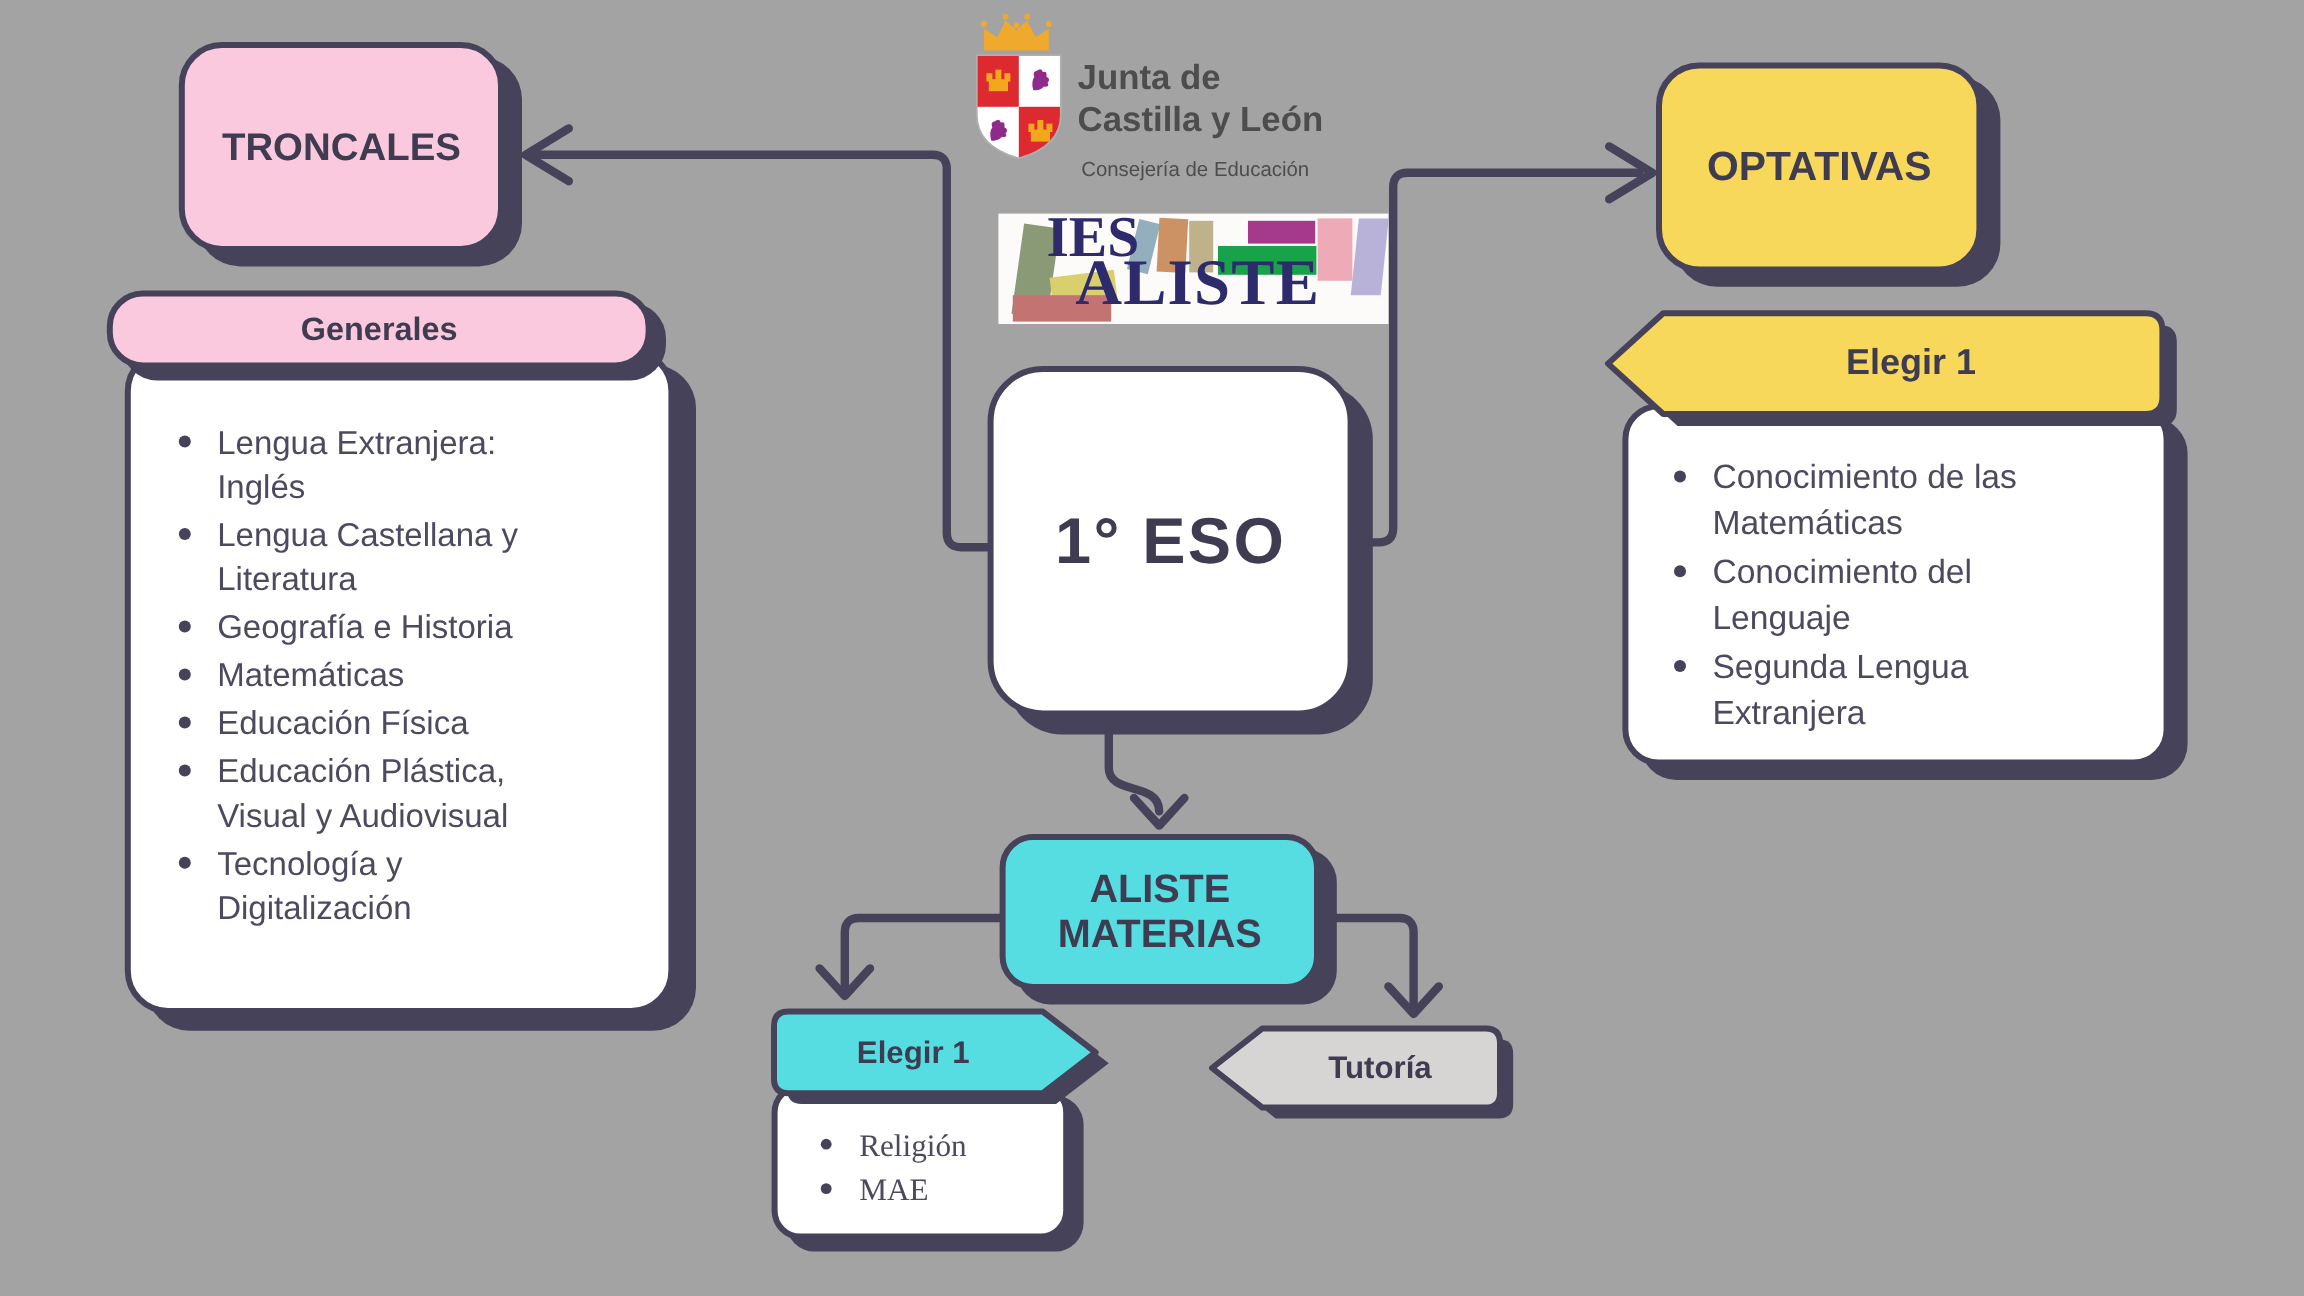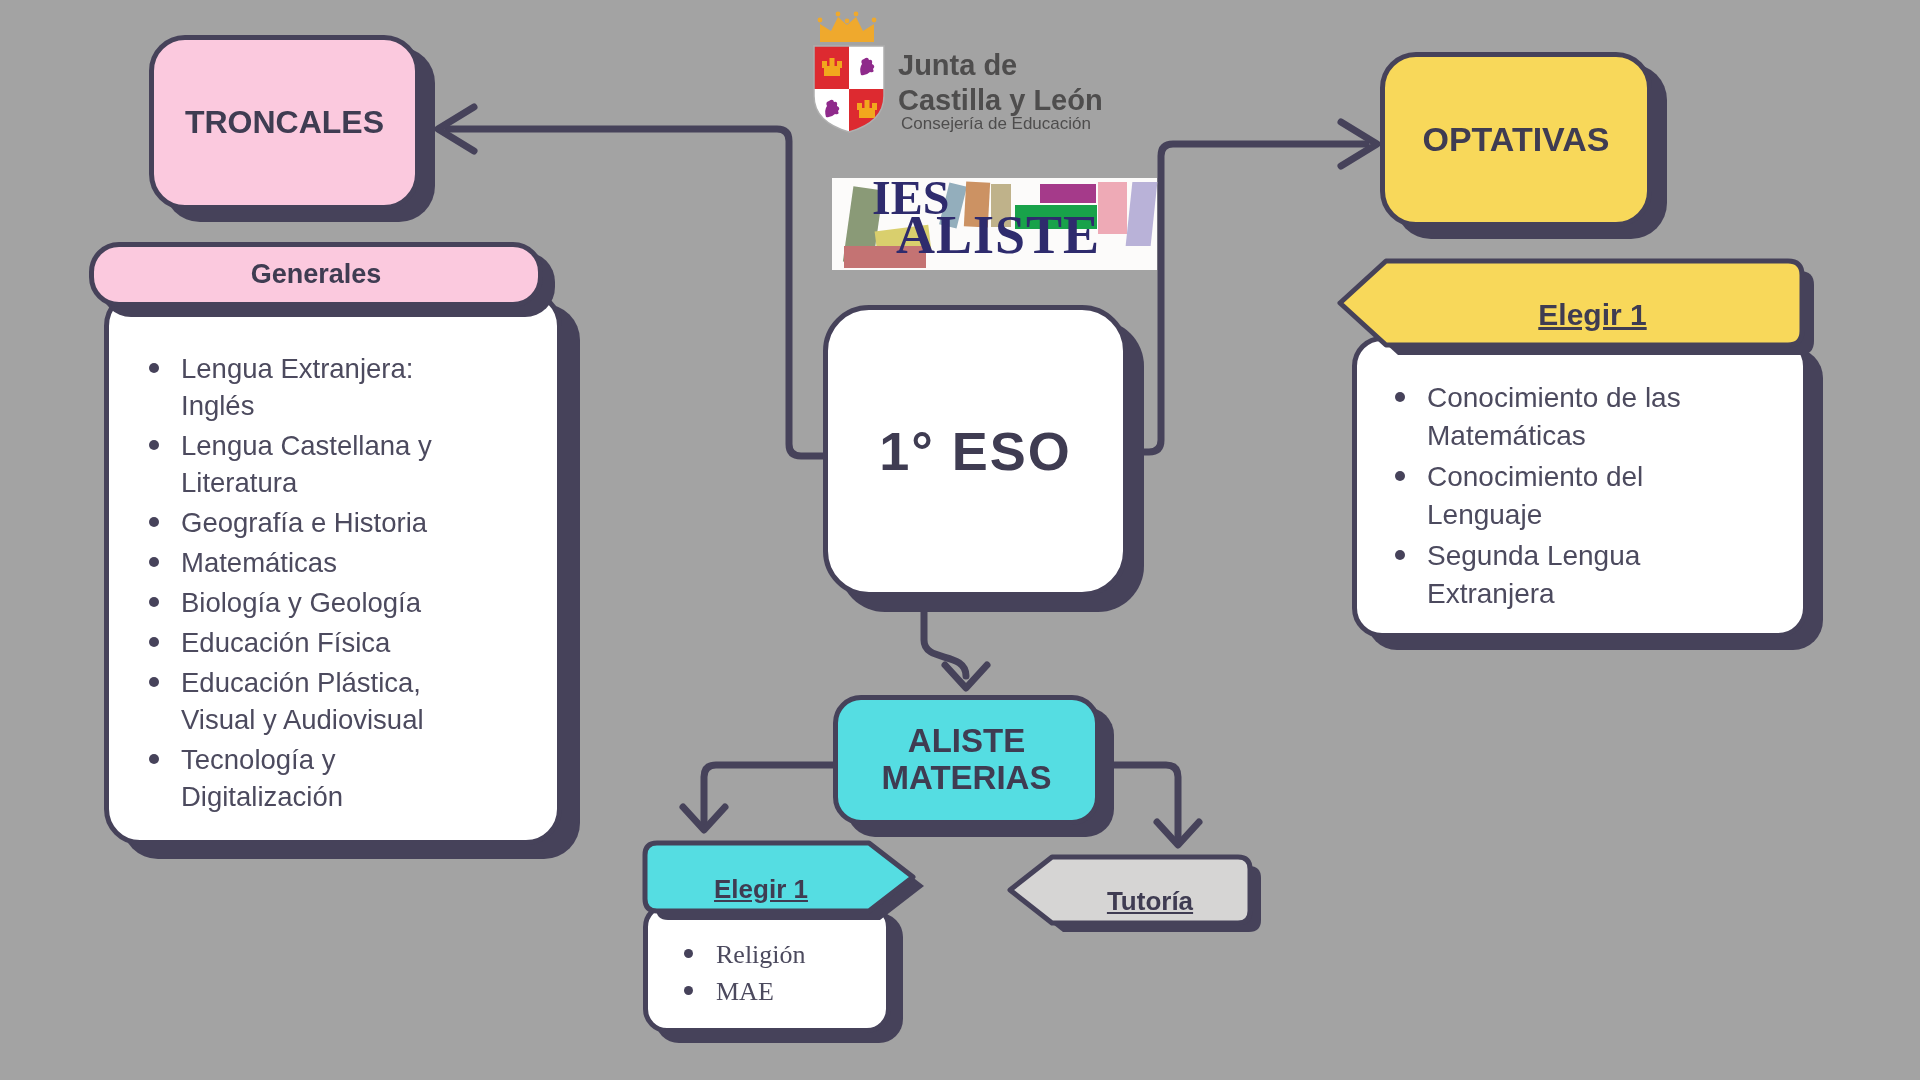--- a/index.html
+++ b/index.html
@@ -27,25 +27,25 @@
   .panel-elegir-bottom{left:643px;top:903px;width:248px;height:130px;border-radius:24px;box-shadow:12px 10px 0 0 #46425A;}
   ul.bullets{list-style:none;margin:0;padding:0;color:#4C4A5E;}
   .panel-troncales ul.bullets{margin:55px 0 0 38px;width:315px;font-size:27.5px;line-height:37px;}
   .panel-optativas ul.bullets{margin:38px 0 0 36px;width:340px;font-size:28px;line-height:38px;}
   .panel-elegir-bottom ul.bullets{margin:30px 0 0 34px;width:180px;font-size:26px;line-height:34px;font-family:Liberation Serif, serif;}
   ul.bullets li{position:relative;padding-left:34px;margin-bottom:3px;}
   ul.bullets li::before{content:"";position:absolute;left:2px;top:13px;width:10px;height:10px;border-radius:50%;background:#46425A;}
   .panel-elegir-bottom ul.bullets li::before{top:11px;width:9px;height:9px;}
   
   .pennant{position:absolute;z-index:6;}
-  .pennant .lbl{position:absolute;left:0;top:12px;width:100%;height:100%;display:flex;align-items:center;
-                justify-content:center;font-weight:bold;color:#3F3C52;box-sizing:border-box;text-decoration:underline;}
+  .pennant .lbl{position:absolute;left:0;top:0;width:100%;height:100%;display:flex;align-items:center;
+                justify-content:center;font-weight:bold;color:#3F3C52;box-sizing:border-box;}
   
   .junta-text{position:absolute;left:898px;top:48px;color:#4E4D4D;font-weight:bold;font-size:29px;line-height:35px;}
-  .junta-sub{position:absolute;left:901px;top:114px;color:#4E4D4D;font-size:17px;font-weight:normal;}
+  .junta-sub{position:absolute;left:901px;top:132px;color:#4E4D4D;font-size:17px;font-weight:normal;}
   
   .ies-logo{position:absolute;left:832px;top:178px;width:325px;height:92px;background:#FCFBFA;z-index:3;}
   .book{position:absolute;}
   .ies-word{position:absolute;font-family:"Liberation Serif",serif;color:#2E2B6D;font-weight:bold;}
   .ies-1{left:40px;top:-8px;font-size:48px;}
   .ies-2{left:64px;top:26px;font-size:54px;letter-spacing:1px;}
   svg{display:block;}
 </style>
 </head>
 <body>
@@ -151,21 +151,20 @@
 
   <div class="node tab-generales">
     <span>Generales</span>
   </div>
   <div class="panel panel-troncales">
     <ul class="bullets">
         <li>Lengua Extranjera: Inglés</li>
         <li>Lengua Castellana y Literatura</li>
         <li>Geografía e Historia</li>
         <li>Matemáticas</li>
-        <li>Biología y Geología</li>
         <li>Educación Física</li>
         <li>Educación Plástica, Visual y Audiovisual</li>
         <li>Tecnología y Digitalización</li>
       </ul>
   </div>
 
   <div class="pennant" style="left:1330px;top:257px;width:495px;height:106px;">
     <svg width="495" height="106" viewBox="0 0 495 106">
       <path transform="translate(12,10)" fill="#46425A" d="M 56 4 H 458 Q 472 4 472 18 V 74 Q 472 88 458 88 H 56 L 10 46 Z"></path>
       <path fill="#F8D85A" stroke="#46425A" stroke-width="5" stroke-linejoin="round" d="M 56 4 H 458 Q 472 4 472 18 V 74 Q 472 88 458 88 H 56 L 10 46 Z"></path>

